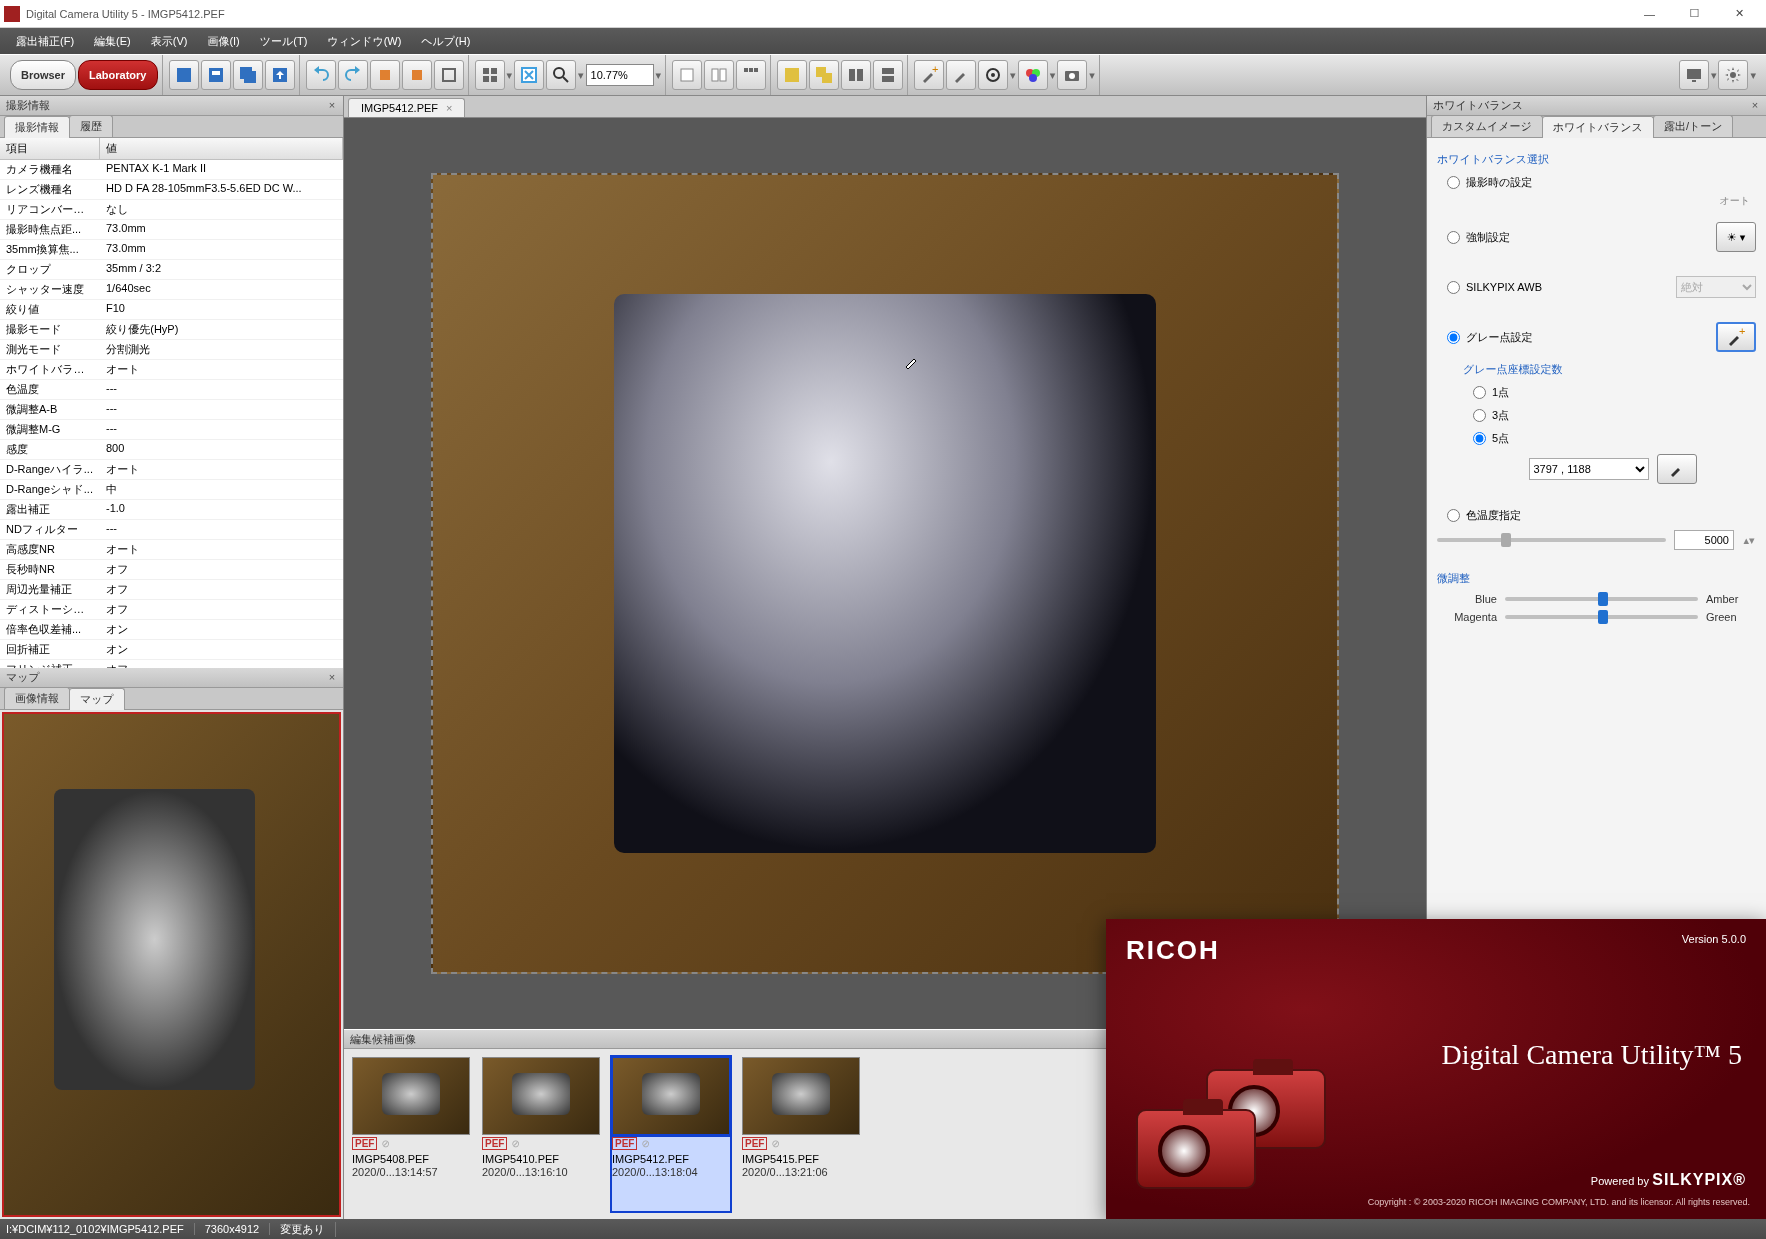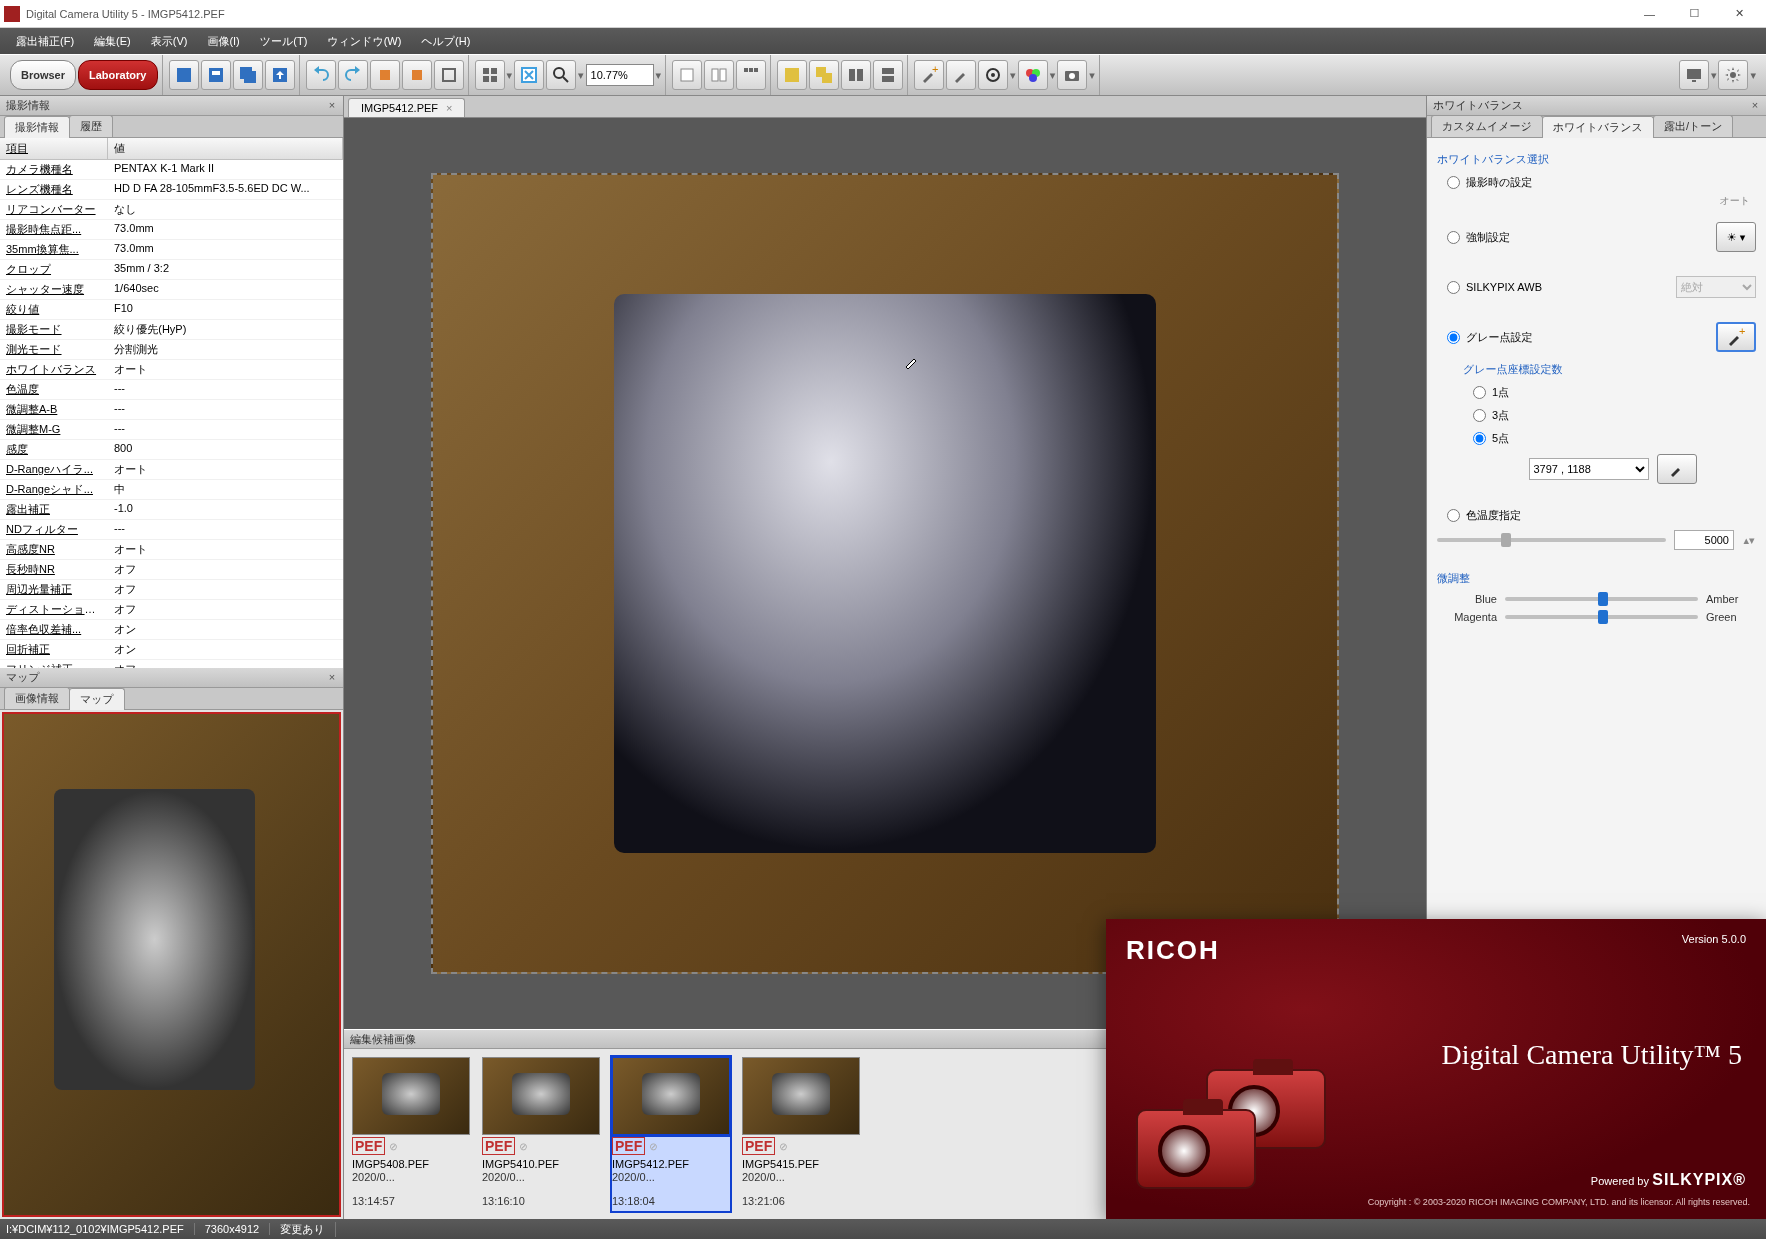--- a/index.html
+++ b/index.html
@@ -31,45 +31,45 @@
 .panel-header .close-x { position: absolute; right: 4px; top: 2px; width: 14px; height: 14px; display:flex; align-items:center; justify-content:center; color:#555; cursor:pointer; }
 .tab-row { height: 22px; display: flex; align-items: flex-end; background: #c8c8c8; padding-left: 4px; gap: 0; border-bottom: 1px solid #999; }
 .tab { padding: 3px 10px; background: #d4d4d4; border: 1px solid #999; border-bottom: none; margin-right: -1px; cursor: pointer; border-radius: 3px 3px 0 0; color:#333; }
 .tab.active { background: #f0f0f0; position: relative; top: 1px; }
 
 .info-table { flex: 1; overflow-y: auto; background: #fff; }
 .info-header { display: flex; background: linear-gradient(#f8f8f8,#e0e0e0); border-bottom: 1px solid #c0c0c0; }
 .info-header div { padding: 3px 6px; border-right: 1px solid #c0c0c0; }
 .info-row { display: flex; border-bottom: 1px solid #f0f0f0; }
 .info-row div { padding: 2px 6px; white-space: nowrap; overflow: hidden; text-overflow: ellipsis; }
-.col-k { width: 108px; flex-shrink:0;text-decoration:underline; }
+.col-k { width: 100px; flex-shrink:0; }
 .col-v { flex: 1; }
 
 .map-panel { display: flex; flex-direction: column; }
 .map-view { flex: 1; background: #333; border: 2px solid #c02020; margin: 2px; position: relative; overflow: hidden; }
 
 .center-pane { flex: 1; display: flex; flex-direction: column; background: #555; }
 .doc-tab-row { height: 22px; background: #c8c8c8; display: flex; align-items: flex-end; padding-left: 4px; border-bottom:1px solid #888; }
 .doc-tab { padding: 3px 12px; background: #f0f0f0; border: 1px solid #999; border-bottom: none; display: flex; align-items: center; gap: 8px; border-radius: 3px 3px 0 0; }
 .doc-tab .x { color: #888; cursor: pointer; }
 .viewport { flex: 1; background: #585858; display: flex; align-items: center; justify-content: center; position: relative; overflow:hidden; }
 .viewport-inner { border: 2px dashed #888; width: 84%; height: 88%; background: linear-gradient(135deg,#8a6a3a 0%, #6a4a20 50%, #4a3010 100%); display:flex; align-items:center; justify-content:center; position:relative; }
 .camera-placeholder { width: 60%; height: 70%; background: radial-gradient(ellipse at 40% 30%, #e0e0e8 0%, #808090 40%, #101018 70%); border-radius: 10px; position:relative; }
 
 .candidates-header { height: 20px; background: linear-gradient(#d8d8d8,#c0c0c0); border-top:1px solid #fff; border-bottom: 1px solid #999; padding: 0 6px; display:flex; align-items:center; color:#333; }
 .candidates { height: 170px; background: #e8e8e8; display: flex; padding: 8px; gap: 12px; overflow-x:auto; }
 .thumb { width: 118px; display: flex; flex-direction: column; }
 .thumb-img { width: 118px; height: 78px; background: linear-gradient(135deg,#7a5a2a,#3a2a10); border: 1px solid #888; position:relative; }
 .thumb-img::before { content:""; position:absolute; left:25%; top:20%; width:50%; height:55%; background: radial-gradient(ellipse,#ccc,#333); border-radius:6px; }
 .thumb.selected .thumb-img { outline: 3px solid #1040d0; outline-offset: -1px; }
 .thumb-meta { display: flex; align-items: center; gap: 4px; padding: 2px 0; }
-.pef-badge { border: 1px solid #c03030; color: #c03030; font-size: 14px; padding: 0 2px; font-weight:bold; }
+.pef-badge { border: 1px solid #c03030; color: #c03030; font-size: 10px; padding: 0 2px; font-weight:bold; }
 .lock-ic { color:#aaa; font-size:10px; }
 .thumb-name { font-size: 11px; padding: 1px 0; white-space:nowrap; overflow:hidden; }
-.thumb-date { font-size: 10px; color: #333; display:flex; gap:12px;flex-direction:column; }
+.thumb-date { font-size: 10px; color: #333; display:flex; gap:0; }
 .thumb.selected { background: #c8d8ff; outline: 2px solid #1040d0; }
 
 .right-pane { width: 340px; background: #f0f0f0; border-left: 1px solid #888; display: flex; flex-direction: column; }
 .wb-body { flex: 1; overflow-y: auto; padding: 8px 10px; background:#f4f4f4; }
 .wb-group-title { color: #2060c0; margin: 6px 0 4px; }
 .radio-row { display: flex; align-items: center; gap: 6px; padding: 4px 0 4px 10px; }
 .radio-row input { margin: 0; }
 .sub-indent { padding-left: 26px; }
 .right-ctl { float: right; }
 .wb-select { width: 80px; height: 22px; border:1px solid #aaa; background:#eee; color:#888; }

